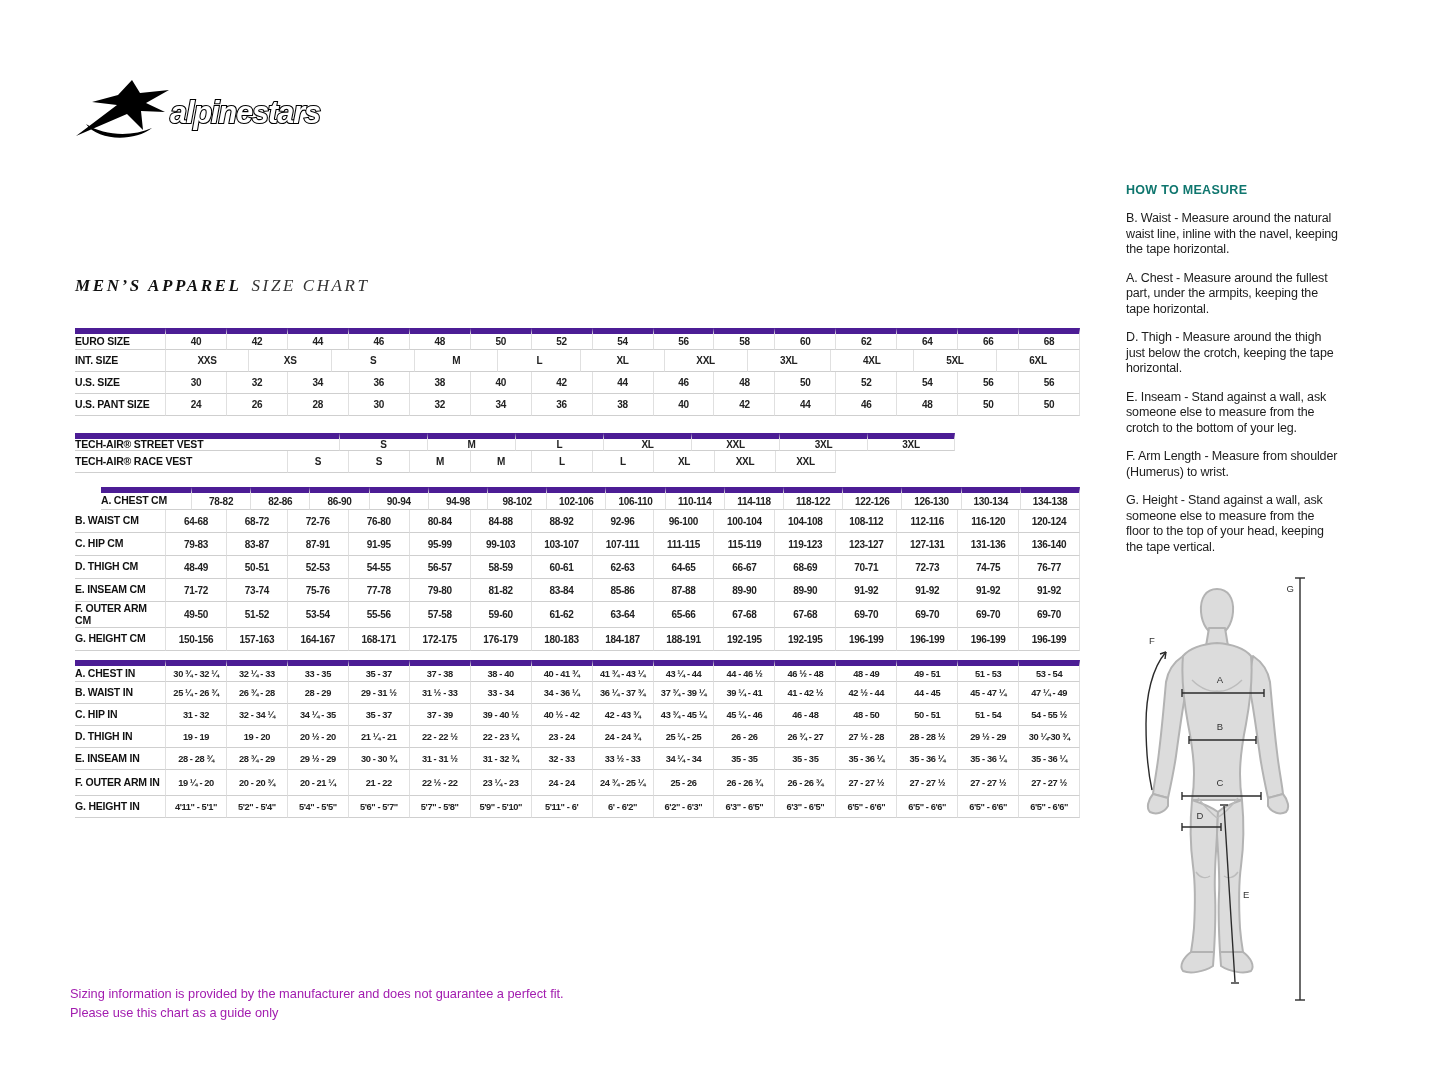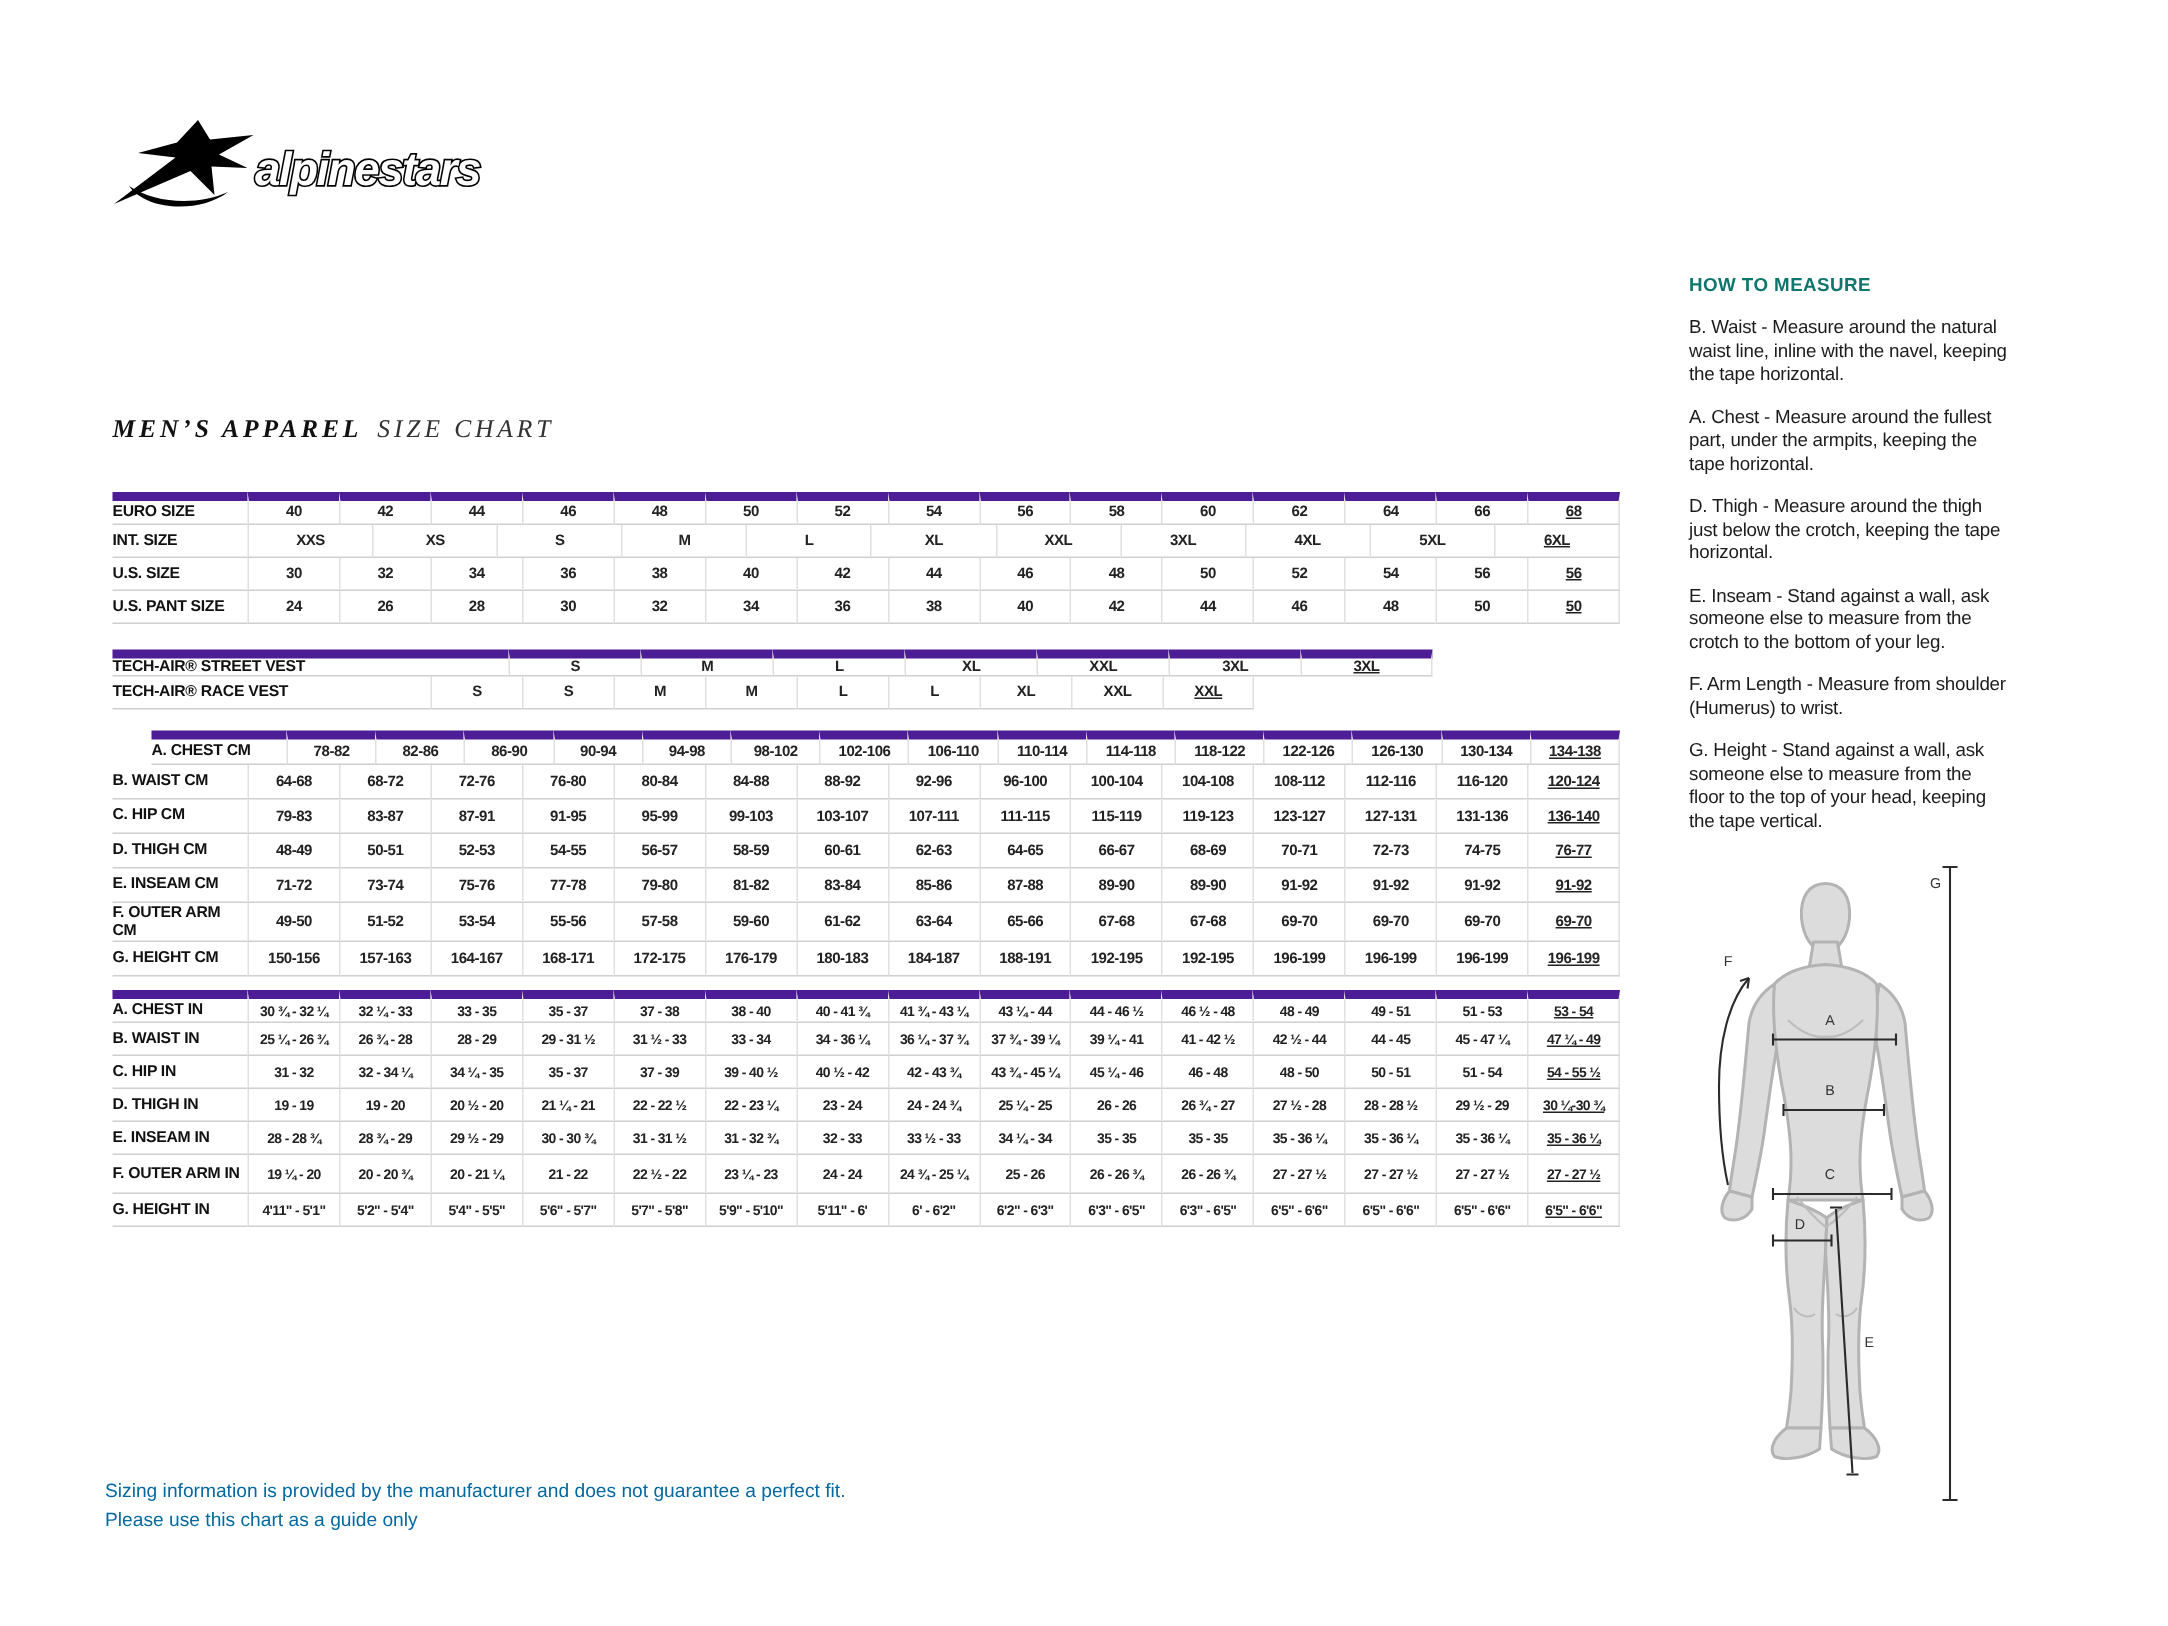--- a/index.html
+++ b/index.html
@@ -29,35 +29,35 @@
   .lab-race { flex:0 0 212px; }
   .cell { flex:1 1 0; display:flex; align-items:center; justify-content:center;
     font-weight:bold; font-size:10px; letter-spacing:-0.3px; color:#222;
     border-left:1px solid #e0e0e0; white-space:nowrap; }
   .small .cell { font-size:9.3px; letter-spacing:-0.4px; }
   .wfix88 { flex:0 0 88px; }
   .wfix61 { flex:0 0 61px; }
   .tail { flex:1 1 0; }
   .bb { border-bottom:1px solid #cfcfcf; }
   .first .bt { border-top:6px solid #4c1d95; }
-  .br { border-right:1px solid #e0e0e0;text-decoration:underline; }
+  .br { border-right:1px solid #e0e0e0; }
 
   
   .measure { position:absolute; left:1126px; top:183px; width:212px; }
   .measure h3 { font-size:12.5px; font-weight:bold; letter-spacing:0.3px;
     margin-bottom:14px; color:#0f766e; }
   .measure p { font-size:12.5px; line-height:1.24; letter-spacing:-0.15px;
     margin-bottom:13px; color:#1c1c1c; }
 
   
   .diagram { position:absolute; left:1140px; top:572px; }
 
   
   .footer { position:absolute; left:70px; top:985px; font-size:12.8px;
-    line-height:1.45; color:#0369a1; }
+    line-height:1.45; color:#a21caf; }
 </style>
 </head>
 <body>
 
 <div class="logo">
   <svg width="255" height="62" viewBox="0 0 255 62">
     <g>
       <path d="M60,2 L68,15 L97,12 L74,25 L93,34 L69,33 L71,52 L55,36 L4,58 L45,27 L20,24 L46,17 Z" fill="#000"></path>
       <path d="M14,46 C32,58 60,59 80,50 C62,64 26,63 14,46 Z" fill="#000"></path>
     </g>

